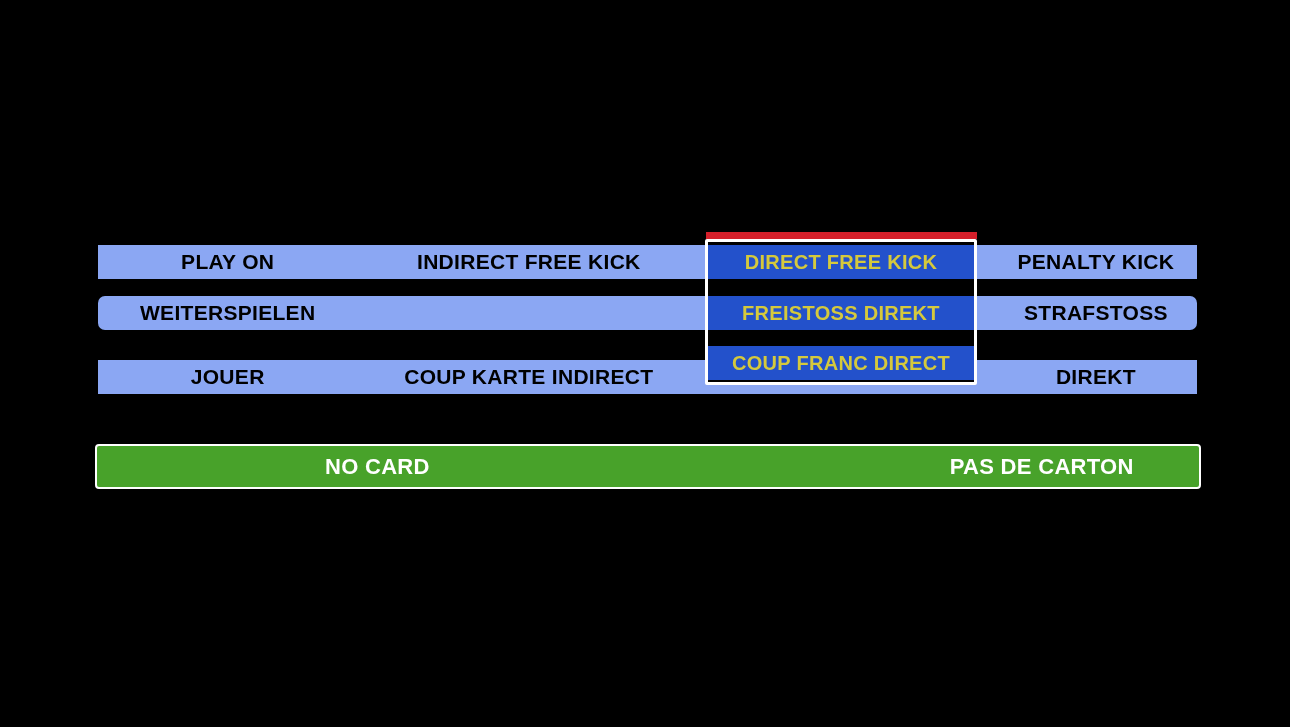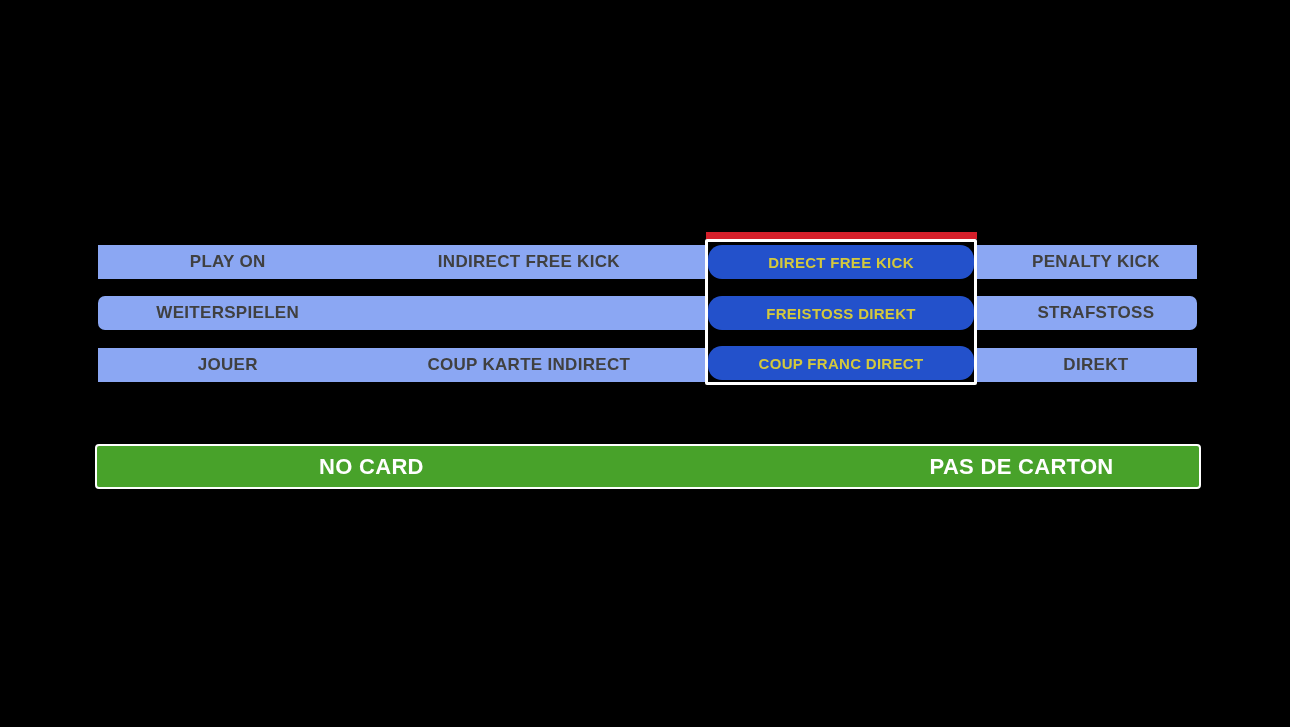--- a/index.html
+++ b/index.html
@@ -21,31 +21,31 @@
   
   .answer-row {
     position: absolute;
     left: 98px;
     width: 1099px;
     height: 34px;
     background: var(--light-blue, #8ba7f3);
   }
   .row-en { top: 245px; }
   .row-de { top: 296px; border-radius: 7px; }
-  .row-fr { top: 348px; }
+  .row-fr { top: 360px; }
 
   .answer-label {
     position: absolute;
     top: 0;
     height: 100%;
     display: flex;
     align-items: center;
     transform: translateX(-50%);
-    color: #404040;
-    font-size: 17px;
+    color: #000000;
+    font-size: 21px;
     letter-spacing: 0.3px;
     white-space: nowrap;
     cursor: pointer;
   }
   .col-1 { left: 11.8%; }
   .col-2 { left: 39.2%; }
   .col-4 { left: 90.8%; }
 
   
   .selection-red-bar {
@@ -75,25 +75,24 @@
   .selected-cell {
     position: absolute;
     left: 0;
     width: 100%;
     height: 34px;
     background: var(--dark-blue, #2351cb);
     display: flex;
     align-items: center;
     justify-content: center;
     color: var(--yellow, #d5c93c);
-    font-size: 15px;
+    font-size: 20px;
     letter-spacing: 0.3px;
     white-space: nowrap;
     cursor: pointer;
-    border-radius: 14px;
   }
   .sel-en { top: 3px; }
   .sel-de { top: 54px; }
   .sel-fr { top: 104px; }
 
   
   .card-bar {
     position: absolute;
     left: 95px;
     top: 444px;
@@ -102,20 +101,21 @@
     border: 2px solid #ffffff;
     border-radius: 4px;
     background: var(--green, #48a22a);
     box-sizing: border-box;
     cursor: pointer;
   }
   .card-bar-inner {
     position: relative;
     width: 100%;
     height: 100%;
+    padding-left: 24px;
   }
   .card-label {
     position: absolute;
     top: 0;
     height: 100%;
     display: flex;
     align-items: center;
     transform: translateX(-50%);
     color: #ffffff;
     font-size: 22px;

